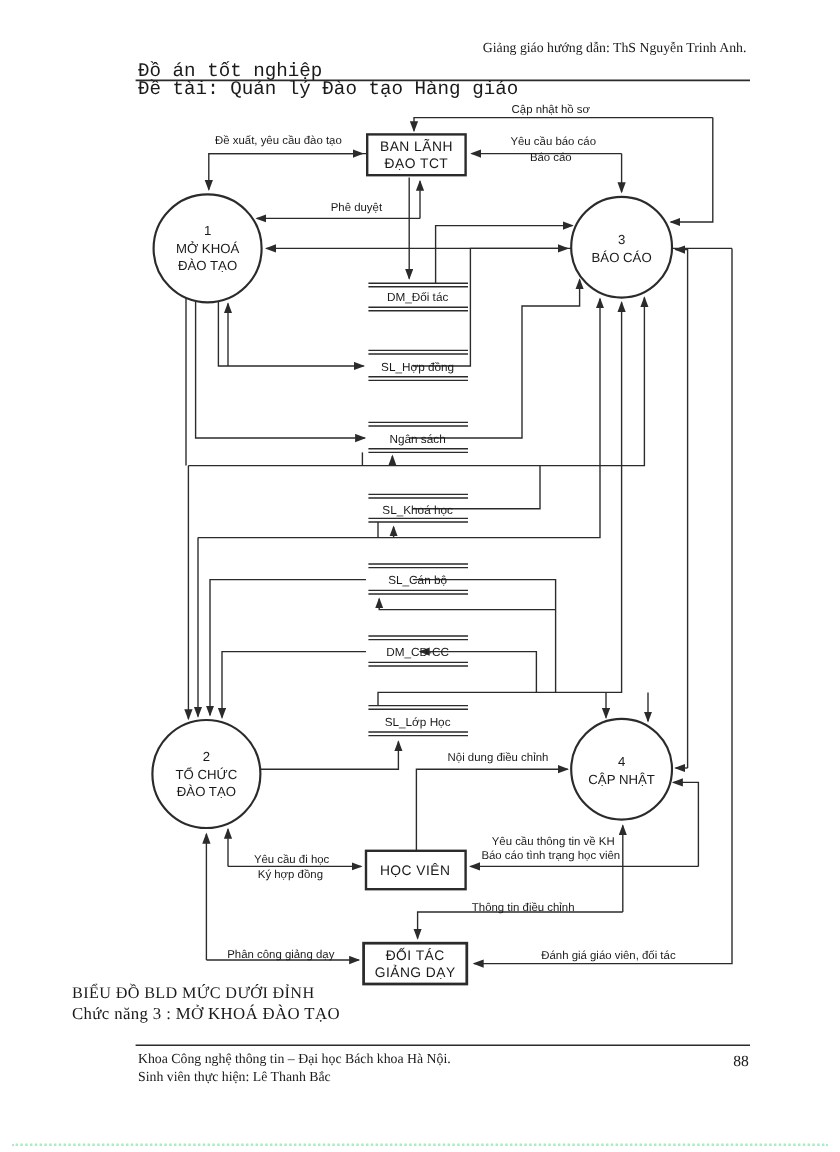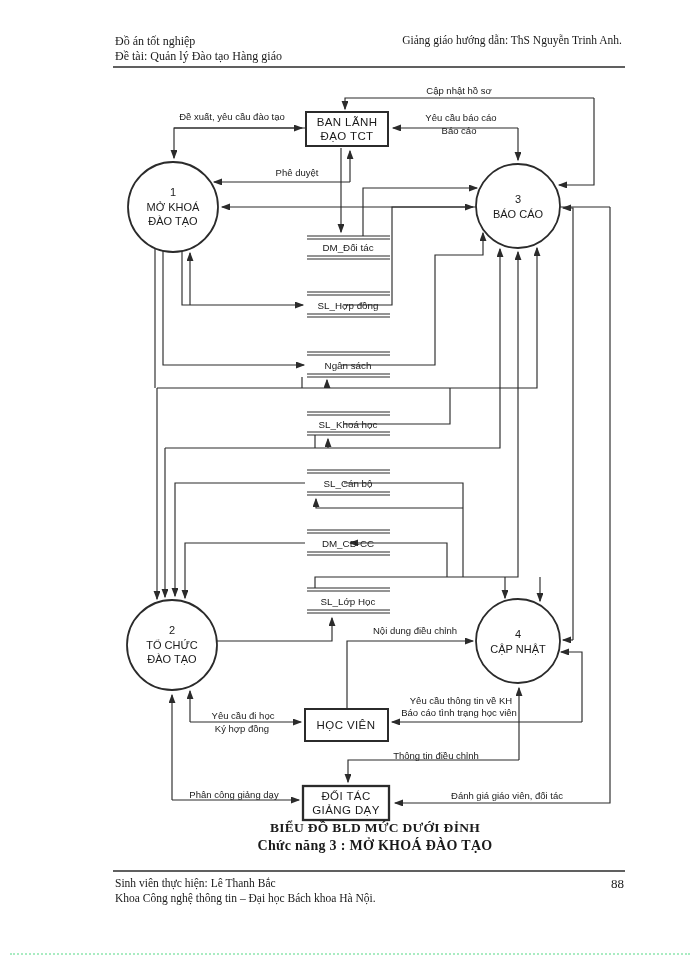--- a/index.html
+++ b/index.html
@@ -1,25 +1,25 @@
 <!DOCTYPE html>
 <html><head>
 <meta charset="utf-8">
 <style>
   html,body{margin:0;padding:0;background:#888;}
   .page{
     position:relative;width:700px;height:960px;background:#ffffff;
     margin:0 auto;overflow:hidden;
     font-family:"Liberation Serif","DejaVu Serif",serif;color:#1a1a1a;
   }
-  .hdr-left{position:absolute;left:115px;top:34px;font-size:12px;line-height:15px;}
+  .hdr-left{position:absolute;left:115px;top:52px;font-size:16px;line-height:15px;font-family:Liberation Mono, monospace;}
   .hdr-right{position:absolute;right:78px;top:34px;font-size:11.5px;text-align:right;}
   .ftr{position:absolute;left:115px;top:876px;font-size:11.5px;line-height:15px;}
   .pagenum{position:absolute;right:76px;top:876px;font-size:13px;margin-left:46px;}
-  .caption{position:absolute;left:60px;width:630px;text-align:center;font-weight:bold;}
+  .caption{position:absolute;left:60px;width:630px;text-align:left;font-weight:normal;}
   .cap1{top:820px;font-size:13.5px;letter-spacing:.3px;}
   .cap2{top:838px;font-size:14px;letter-spacing:.3px;}
   .dotline{position:absolute;left:10px;right:10px;top:953px;border-bottom:2px dotted #a9ecc2;}
   svg{position:absolute;left:0;top:0;}
   svg text{font-family:"Liberation Sans","DejaVu Sans",sans-serif;fill:#1a1a1a;}
   .flbl{font-size:9.5px;}
   .stlbl{font-size:9.8px;}
   .nodelbl{font-size:11px;}
   .boxlbl{font-size:11.5px;letter-spacing:.4px;}
   .ln{stroke:#2b2b2b;stroke-width:1.15;fill:none;}
@@ -177,19 +177,19 @@
       <text class="flbl" x="436" y="759" text-anchor="middle">Thông tin điều chỉnh</text>
       <text class="flbl" x="234" y="798" text-anchor="middle">Phân công giảng dạy</text>
       <text class="flbl" x="507" y="799" text-anchor="middle">Đánh giá giáo viên, đối tác</text>
     </g>
   </svg>
 
   <div class="caption cap1">BIỂU ĐỒ BLD MỨC DƯỚI ĐỈNH</div>
   <div class="caption cap2">Chức năng 3 : MỞ KHOÁ ĐÀO TẠO</div>
 
   <div class="ftr">
+    <div>Khoa Công nghệ thông tin – Đại học Bách khoa Hà Nội.</div>
     <div>Sinh viên thực hiện: Lê  Thanh Bắc</div>
-    <div>Khoa Công nghệ thông tin – Đại học Bách khoa Hà Nội.</div>
   </div>
   <div class="pagenum">88</div>
 
   <div class="dotline"></div>
 </div>
 
 </body></html>

